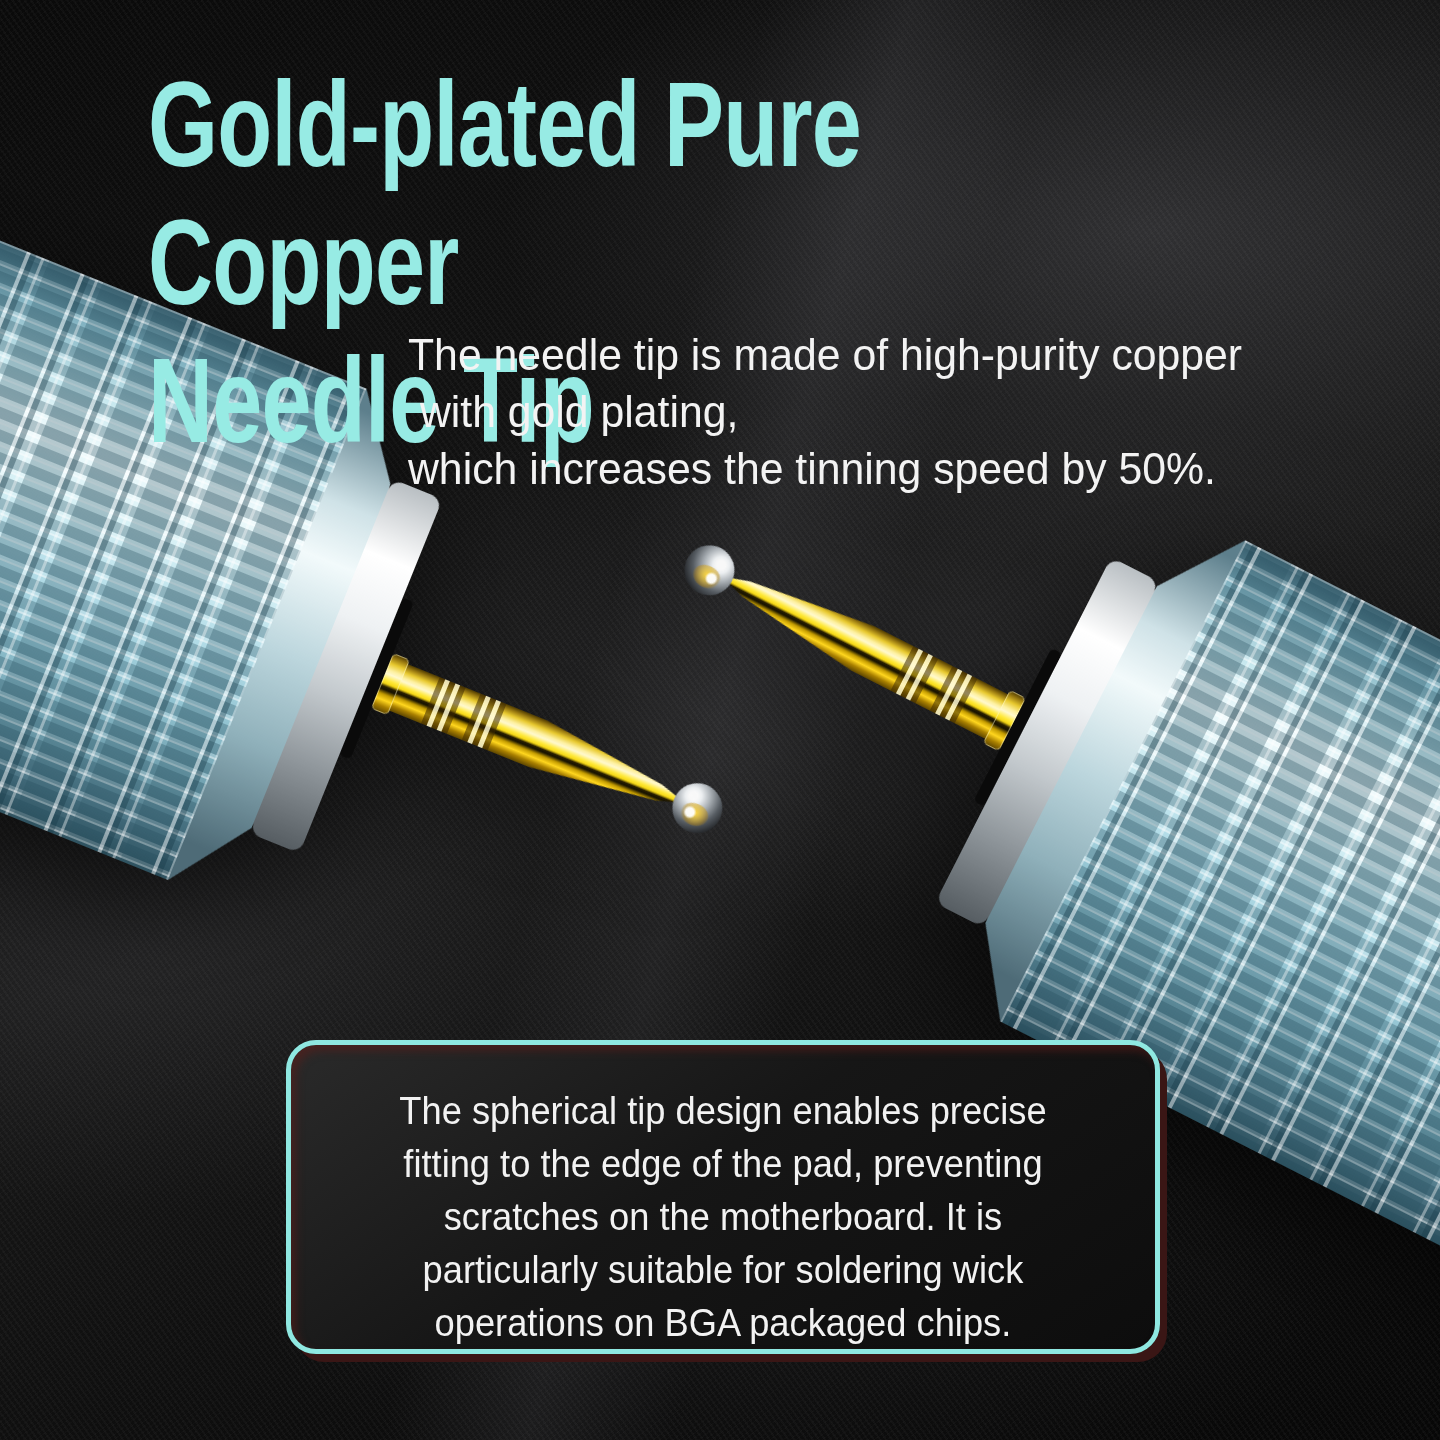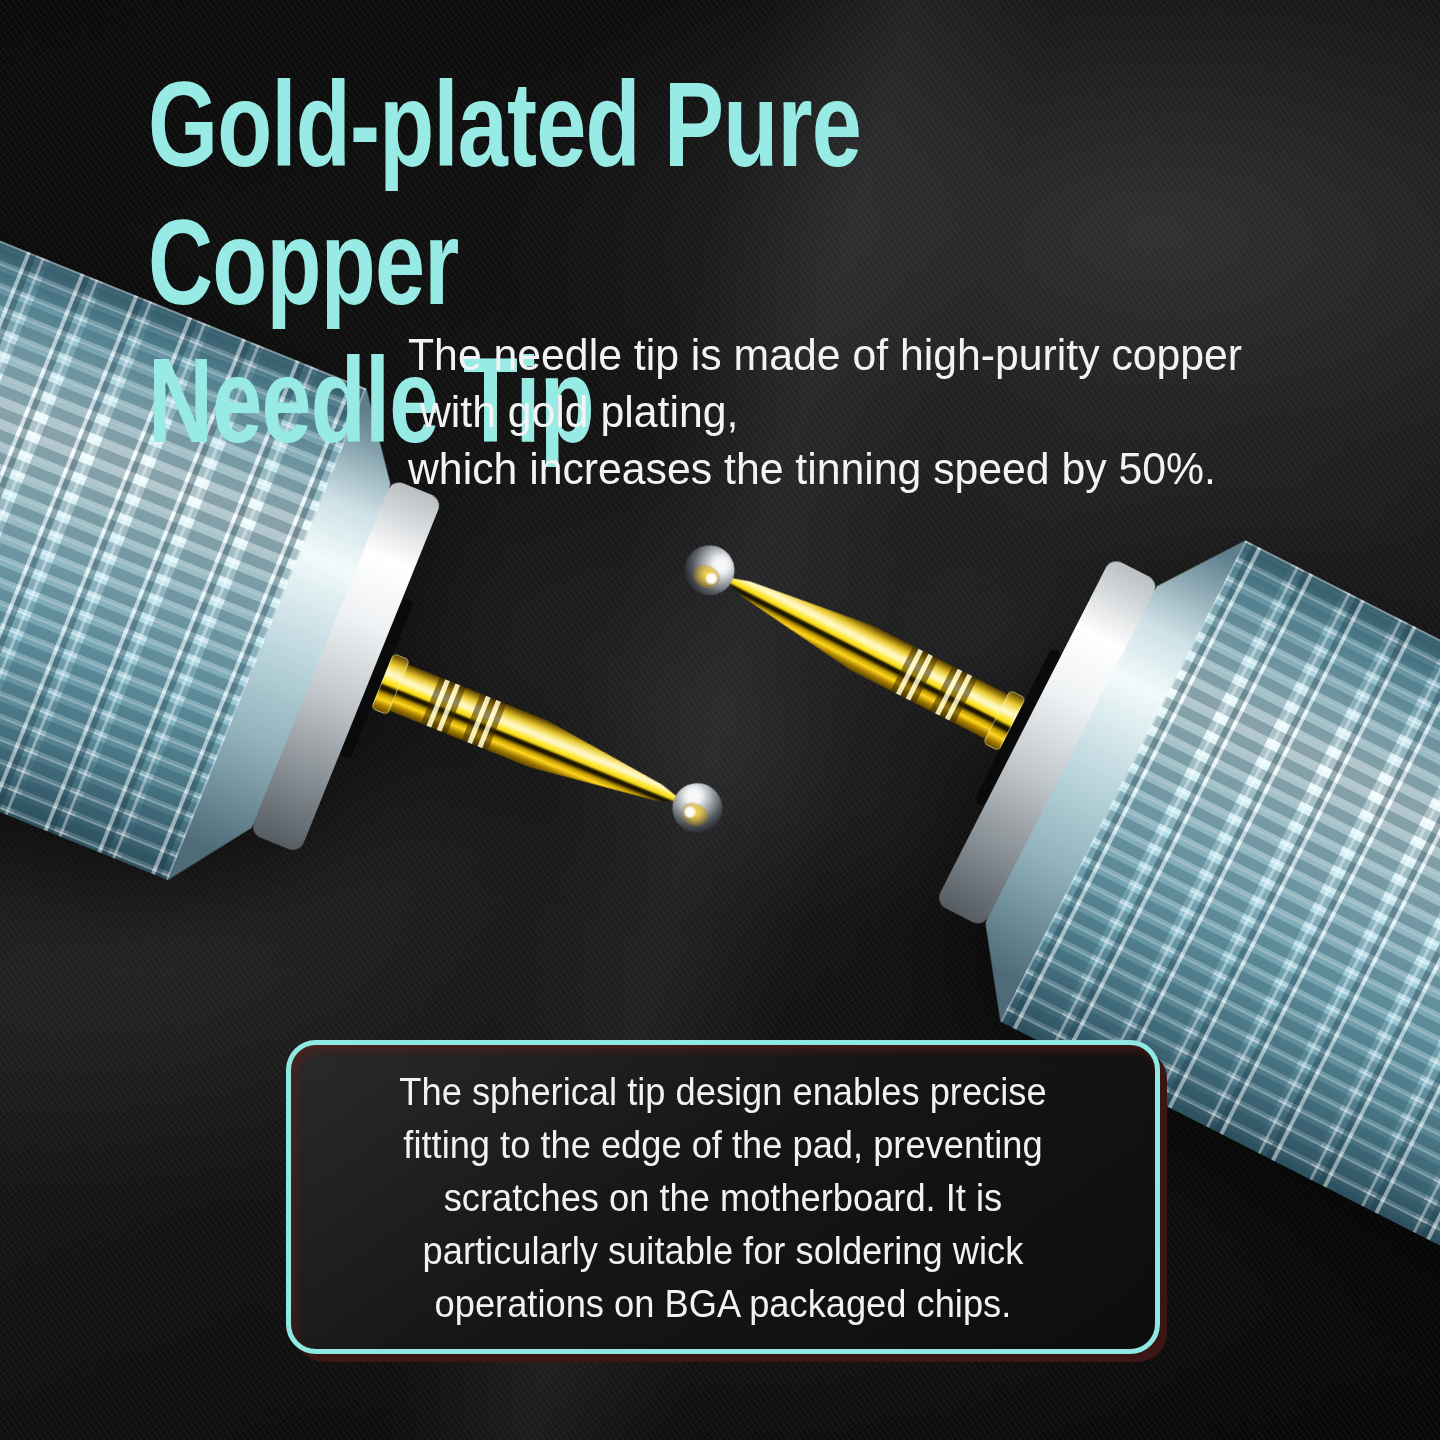--- a/index.html
+++ b/index.html
@@ -78,21 +78,21 @@
   .title{position:absolute;left:148px;top:55px;z-index:2;margin:0;
     font-size:120px;font-weight:700;line-height:138px;letter-spacing:-1px;
     white-space:pre-line;transform:scaleX(0.75);transform-origin:left top;}
   .desc{position:absolute;left:408px;top:326px;z-index:2;margin:0;
     font-size:45px;font-weight:400;line-height:57px;color:#f3f3f3;
     white-space:pre-wrap;transform:scaleX(0.95);transform-origin:left top;}
   .infobox{position:absolute;left:286px;top:1040px;width:874px;height:314px;z-index:3;
     box-sizing:border-box;border:5px solid #8fe8e1;border-radius:30px;
     background:linear-gradient(145deg,#2a2a2a 0%,#161616 45%,#0d0d0d 100%);
     box-shadow:8px 9px 0 -1px #3a1615, inset 5px 6px 9px rgba(95,30,26,0.55);
-    display:flex;align-items:center;justify-content:center;}
+    display:flex;align-items:flex-end;justify-content:center;}
   .infobox-text{margin:0;font-size:39px;line-height:53px;color:#f2f2f2;
     text-align:center;white-space:pre-line;transform:scaleX(0.93);}
 </style>
 </head>
 <body>
 
 <div class="stage">
   <div class="grain"></div>
 
   <div class="tool tool-left">

